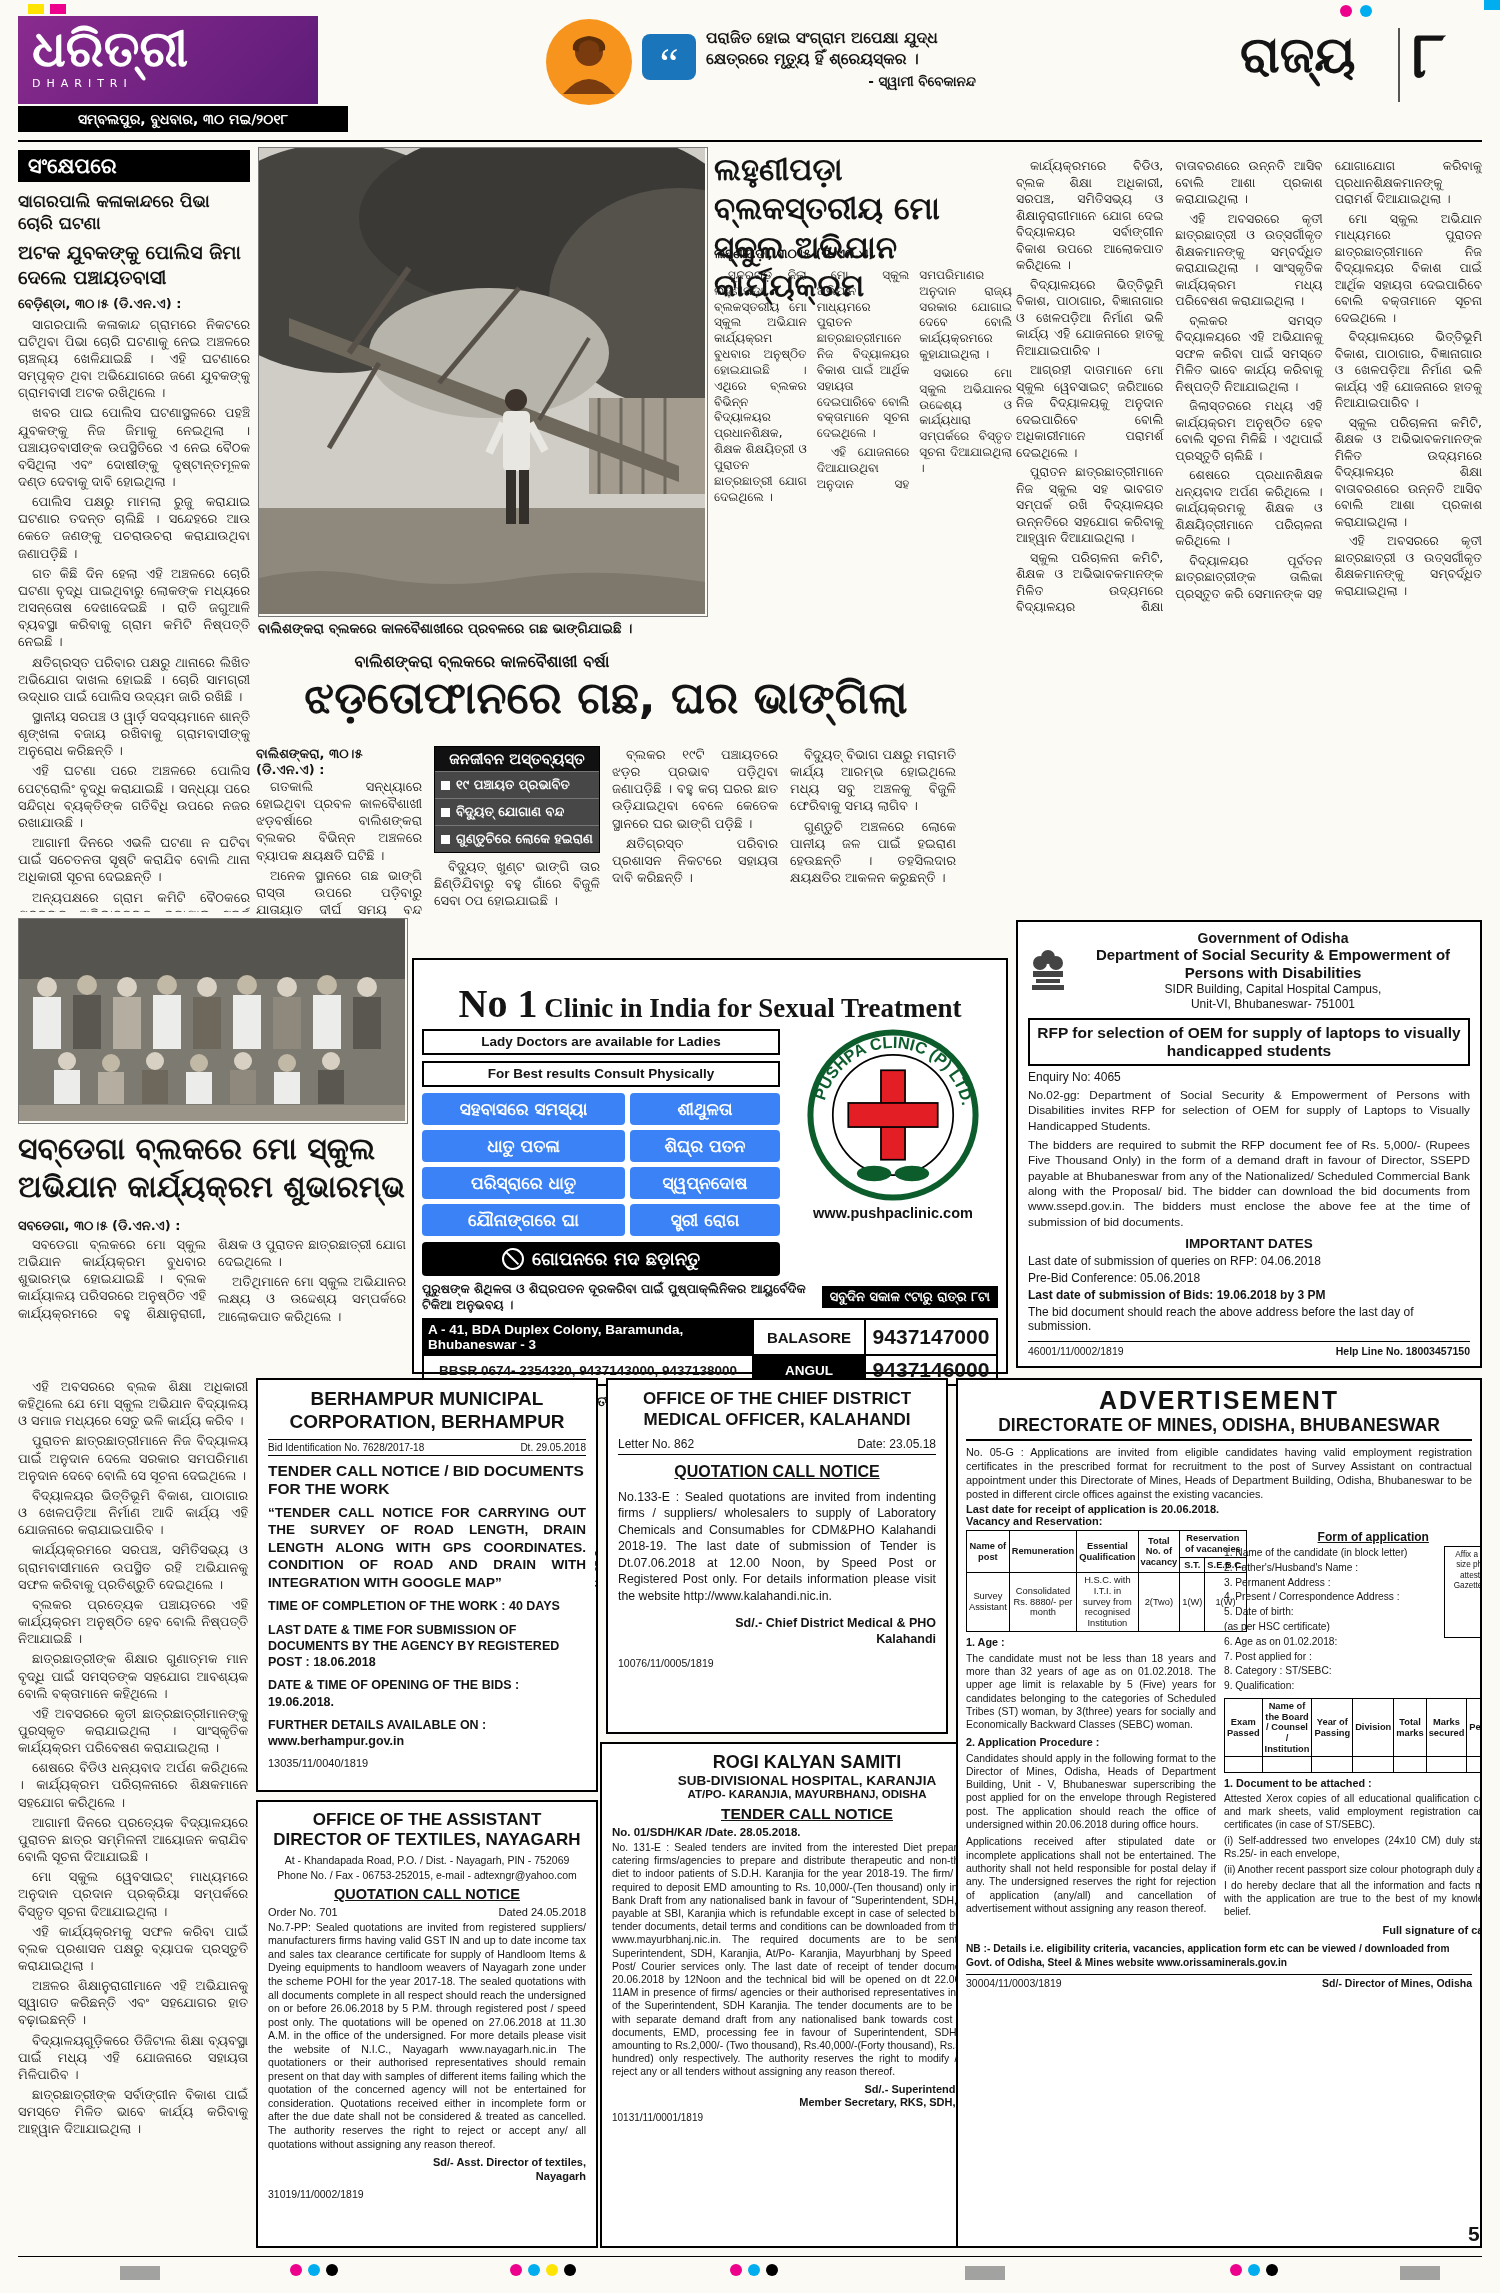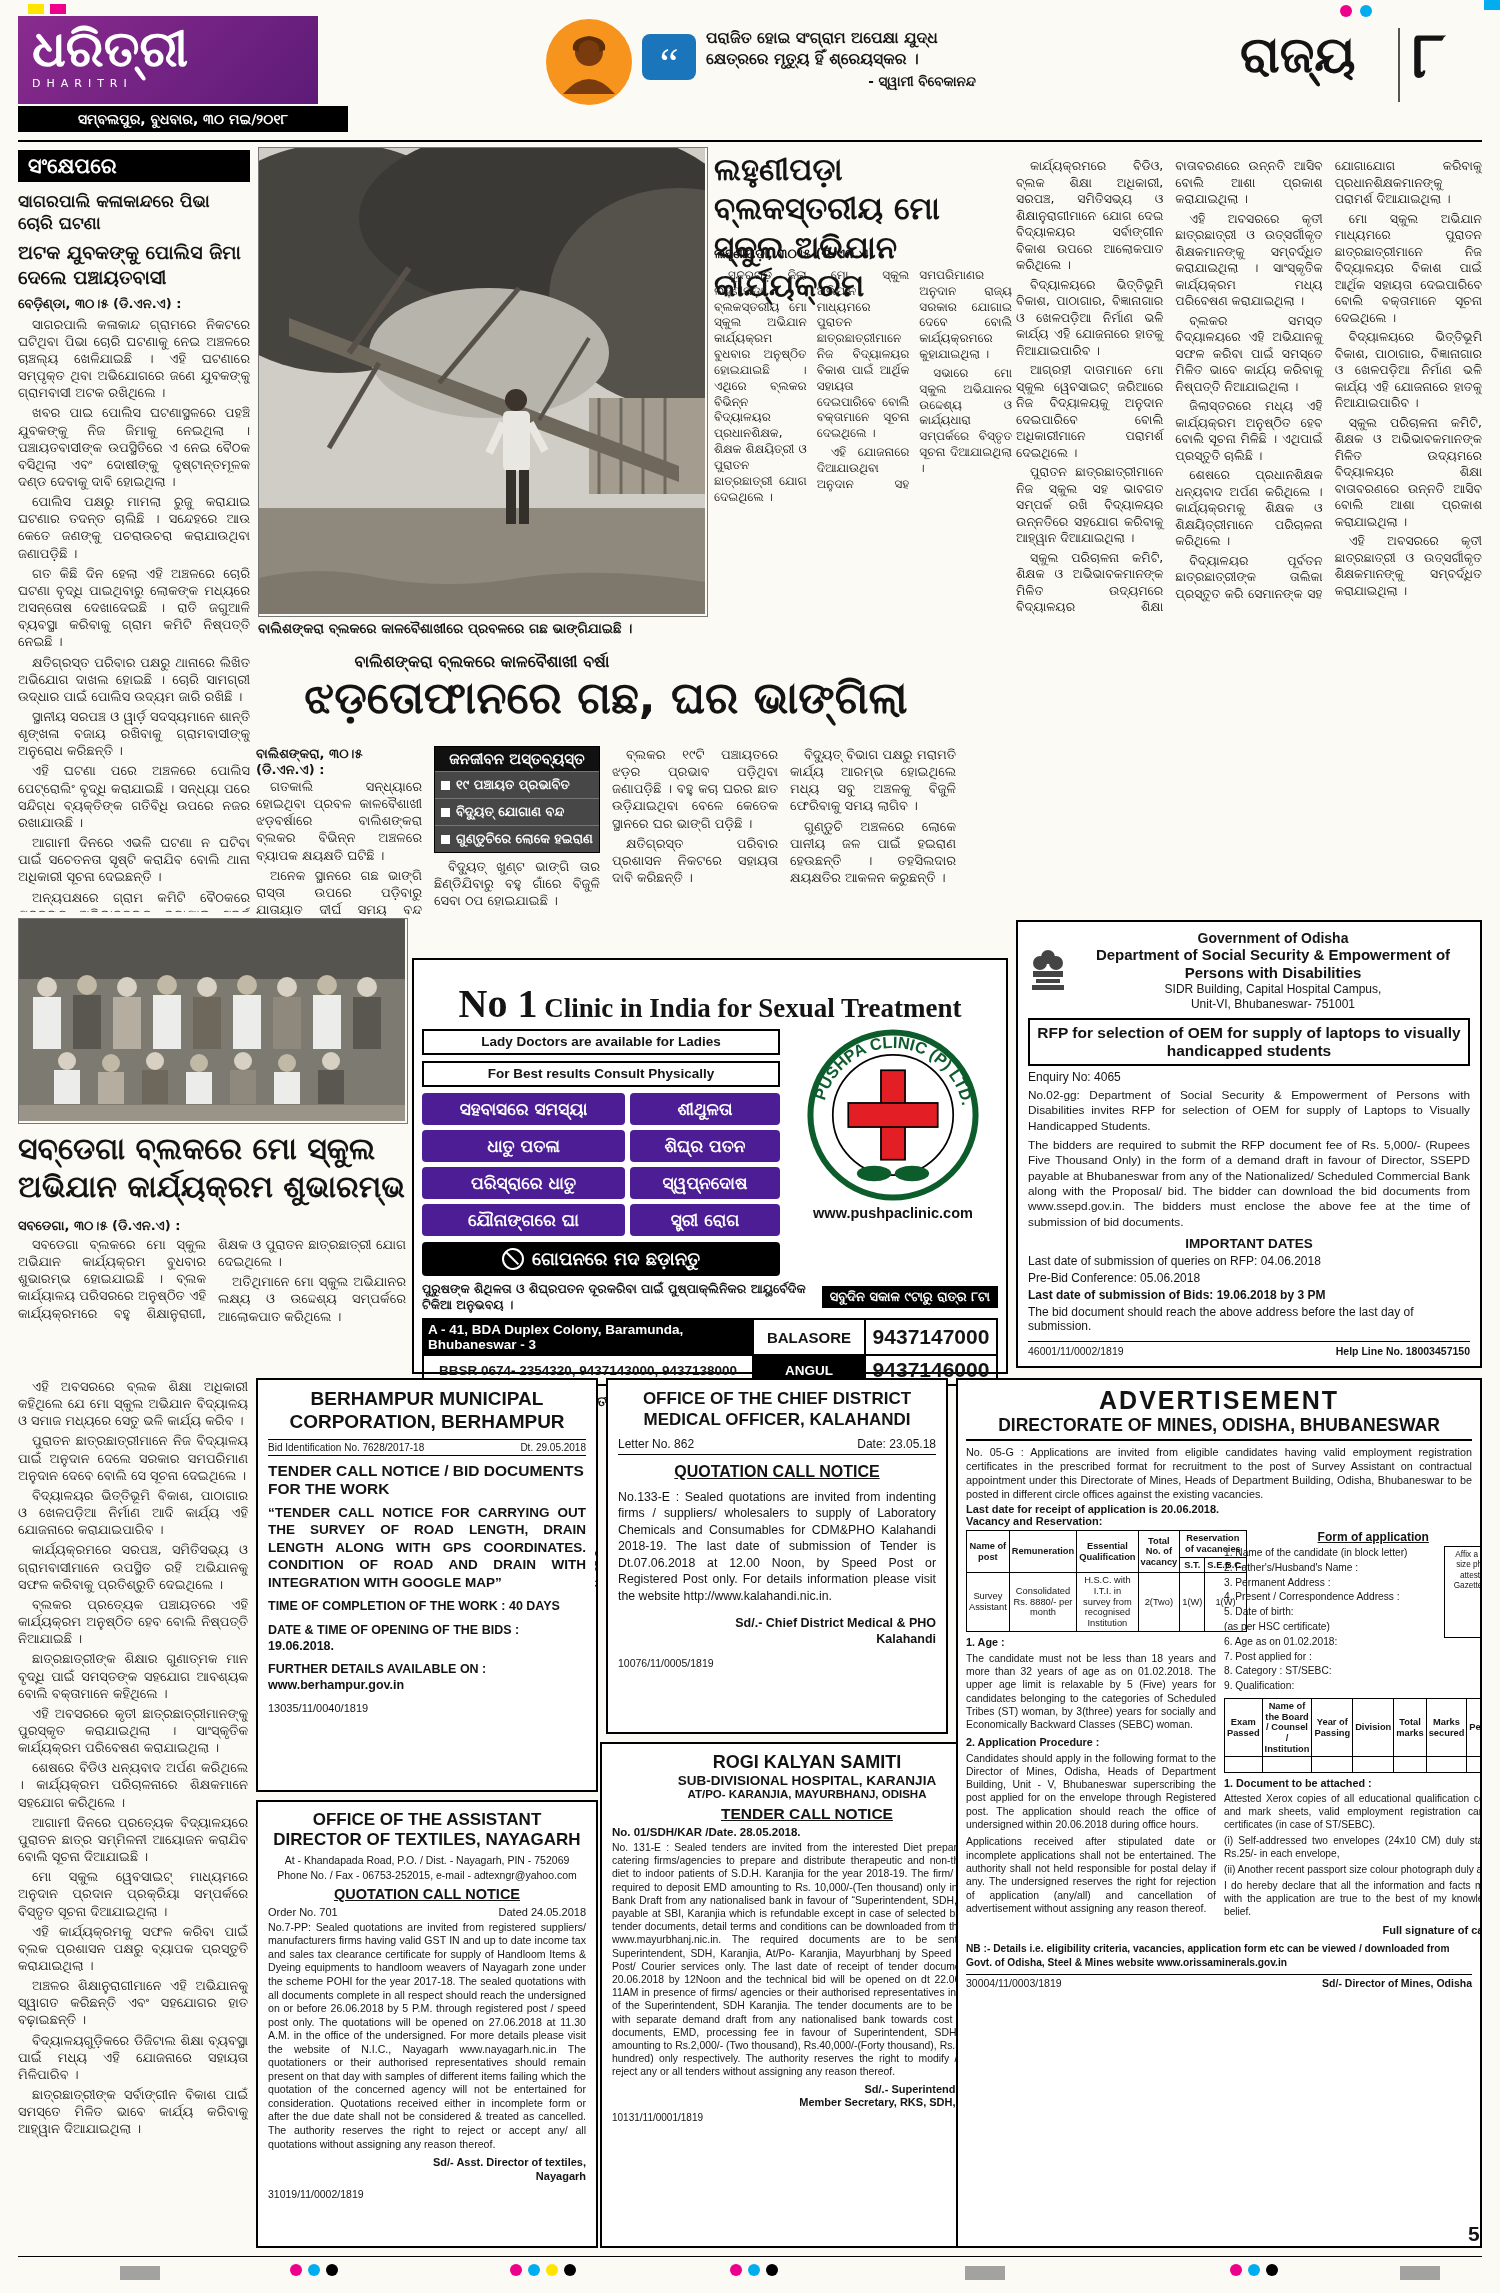--- a/index.html
+++ b/index.html
@@ -73,21 +73,21 @@
           padding:20px 8px;background:#fff;}
   #clinic .title{text-align:center;font-family:"Liberation Serif",serif;font-weight:bold;}
   #clinic .title .no1{font-size:40px;}
   #clinic .title .rest{font-size:27px;}
   .clinic-main{display:flex;gap:8px;margin-top:2px;}
   .clinic-left{width:358px;}
   .clinic-subrow{display:flex;gap:6px;flex-direction:column;}
   .clinic-subrow div{flex:1;border:2px solid #000;font-size:13.5px;font-weight:bold;text-align:center;
                      padding:3px 2px;line-height:1.2;}
   .pill-grid{display:grid;grid-template-columns:1.15fr 0.85fr;gap:5px;margin-top:6px;}
-  .pill{background:#4c1d95;color:#fff;font-size:17px;font-weight:bold;text-align:center;
+  .pill{background:#3b82f6;color:#fff;font-size:17px;font-weight:bold;text-align:center;
         padding:6px 4px;border-radius:4px;}
   .pill-wide{background:#000;color:#fff;font-size:18px;font-weight:bold;text-align:center;
              padding:6px 4px;border-radius:4px;margin-top:6px;display:flex;gap:8px;justify-content:center;align-items:center;}
   .nosym{width:18px;height:18px;border:2px solid #fff;border-radius:50%;position:relative;flex:0 0 auto;}
   .nosym:after{content:"";position:absolute;left:-1px;top:7px;width:18px;height:2px;background:#fff;transform:rotate(45deg);}
   .clinic-right{flex:1;text-align:center;}
   .clinic-right .web{font-size:14.5px;font-weight:bold;font-family:"Liberation Sans",sans-serif;}
   .noterow{display:flex;justify-content:space-between;align-items:center;margin-top:5px;gap:8px;}
   .noterow .txt{font-size:12.5px;font-weight:bold;}
   .noterow .time{background:#000;color:#fff;font-size:13px;font-weight:bold;padding:3px 8px;white-space:nowrap;}
@@ -487,20 +487,21 @@
     <span>BERHAMPUR MUNICIPAL</span><br>
     <span>CORPORATION, BERHAMPUR</span>
   </div>
   <div class="bid">
     <span>Bid Identification No. 7628/2017-18</span>
     <span>Dt. 29.05.2018</span>
   </div>
   <div class="h">TENDER CALL NOTICE / BID DOCUMENTS FOR THE WORK</div>
   <div class="work">“TENDER CALL NOTICE FOR CARRYING OUT THE SURVEY OF ROAD LENGTH, DRAIN LENGTH ALONG WITH GPS COORDINATES. CONDITION OF ROAD AND DRAIN WITH INTEGRATION WITH GOOGLE MAP”</div>
   <div class="ln">TIME OF COMPLETION OF THE WORK : 40 DAYS</div>
+  <div class="ln">LAST DATE &amp; TIME FOR SUBMISSION OF DOCUMENTS BY THE AGENCY BY REGISTERED POST : 18.06.2018</div>
   <div class="ln">DATE &amp; TIME OF OPENING OF THE BIDS : 19.06.2018.</div>
   <div class="ln">FURTHER DETAILS AVAILABLE ON : www.berhampur.gov.in</div>
   <div class="ref">13035/11/0040/1819</div>
   <div class="vside">No.87-C</div>
 </div>
 
 <div id="textiles" class="abs noticebox">
   <div class="t">
     <span>OFFICE OF THE ASSISTANT</span><br>
     <span>DIRECTOR OF TEXTILES, NAYAGARH</span>

